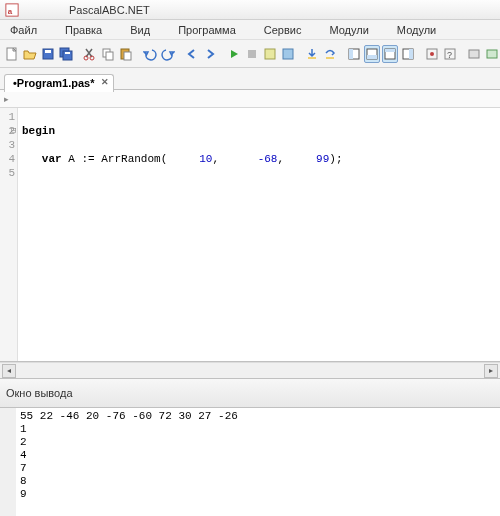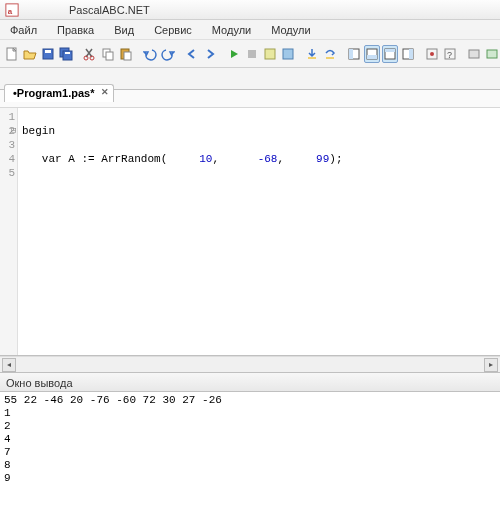--- a/index.html
+++ b/index.html
@@ -21,21 +21,21 @@
     align-items: center;
     gap: 4px;
     height: 20px;
   }
   .app-icon { width: 14px; height: 14px; }
   .title-text { font-size: 11px; color: #333; padding-left: 46px; }
   .menubar {
     background: #f4f4f4;
     padding: 2px 4px;
     display: flex;
-    gap: 8px;
+    gap: 16px;
     height: 20px;
     align-items: center;
     border-bottom: 1px solid #e0e0e0;
   }
   .menu-item { padding: 2px 6px; color: #333; cursor: default; }
   .toolbar {
     background: #f4f4f4;
     padding: 3px 4px;
     display: flex;
     gap: 2px;
@@ -59,21 +59,21 @@
     border-bottom: 1px solid #c0c0c0;
   }
   .tab {
     background: #fff;
     border: 1px solid #c0c0c0;
     border-bottom: none;
     border-radius: 3px 3px 0 0;
     padding: 2px 18px 2px 8px;
     font-size: 11px;
     position: relative;
-    top: 13px;
+    top: 3px;
     font-weight: bold;
   }
   .tab .close {
     position: absolute; right: 4px; top: 2px;
     font-size: 9px; color: #666;
   }
   .scope-bar {
     background: #fafafa;
     border-bottom: 1px solid #d8d8d8;
     padding: 2px 4px;
@@ -104,70 +104,72 @@
   .code {
     flex: 1;
     font-family: Consolas, "Courier New", monospace;
     font-size: 11px;
     line-height: 14px;
     padding: 2px 4px;
     white-space: pre;
     color: #000;
     position: relative;
   }
-  .kw { font-weight: normal; color: #000; }
+  .kw { font-weight: bold; color: #000; }
   .num { color: #0000c0; margin-left: 32px; }
   .fold { color: #888; font-size: 9px; position: absolute; left: -7px; }
   .hscroll {
     height: 16px;
     background: #f0f0f0;
     border-top: 1px solid #ddd;
     display: flex;
     align-items: center;
     padding: 0 2px;
   }
   .hscroll .sc-btn { width: 14px; height: 14px; background: #e8e8e8; border: 1px solid #bbb; display:flex;align-items:center;justify-content:center;font-size:8px;color:#555;}
   .output-header {
     background: linear-gradient(#f7f7f7,#e8e8e8);
     border-top: 1px solid #c0c0c0;
     border-bottom: 1px solid #c0c0c0;
     padding: 2px 6px;
     font-size: 11px;
     color: #333;
-    height: 20px;
-    display:flex;align-items:flex-end;
+    height: 30px;
+    display:flex;align-items:center;
   }
   .output-body {
     background: #fff;
     font-family: Consolas, "Courier New", monospace;
     font-size: 11px;
     line-height: 13px;
     padding: 2px 4px;
     white-space: pre;
-    height: 124px;
+    height: 108px;
     overflow: hidden;
     color: #000;
+    margin-left: 16px;
   }
   .caret { border-left: 1px solid #000; margin-left: -1px; }
 </style>
 </head>
 <body>
 
 <div class="titlebar">
   <svg class="app-icon" viewBox="0 0 16 16">
     <rect x="1" y="1" width="14" height="14" fill="#fff" stroke="#c04040"></rect>
     <text x="3" y="12" font-size="9" fill="#c04040" font-family="Arial" font-weight="bold">a</text>
   </svg>
   <span class="title-text">PascalABC.NET</span>
 </div>
 
 <div class="menubar">
   <span class="menu-item">Файл</span>
   <span class="menu-item">Правка</span>
   <span class="menu-item">Вид</span>
+  <span class="menu-item">Программа</span>
   <span class="menu-item">Сервис</span>
   <span class="menu-item">Модули</span>
   <span class="menu-item">Модули</span>
 </div>
 
 <div class="toolbar">
   <div class="tbtn">
       <svg width="14" height="14">
         <rect x="2" y="1" width="9" height="12" fill="#fff" stroke="#888"></rect>
         <path d="M8 1 L11 4 L8 4 Z" fill="#ddd" stroke="#888"></path>

